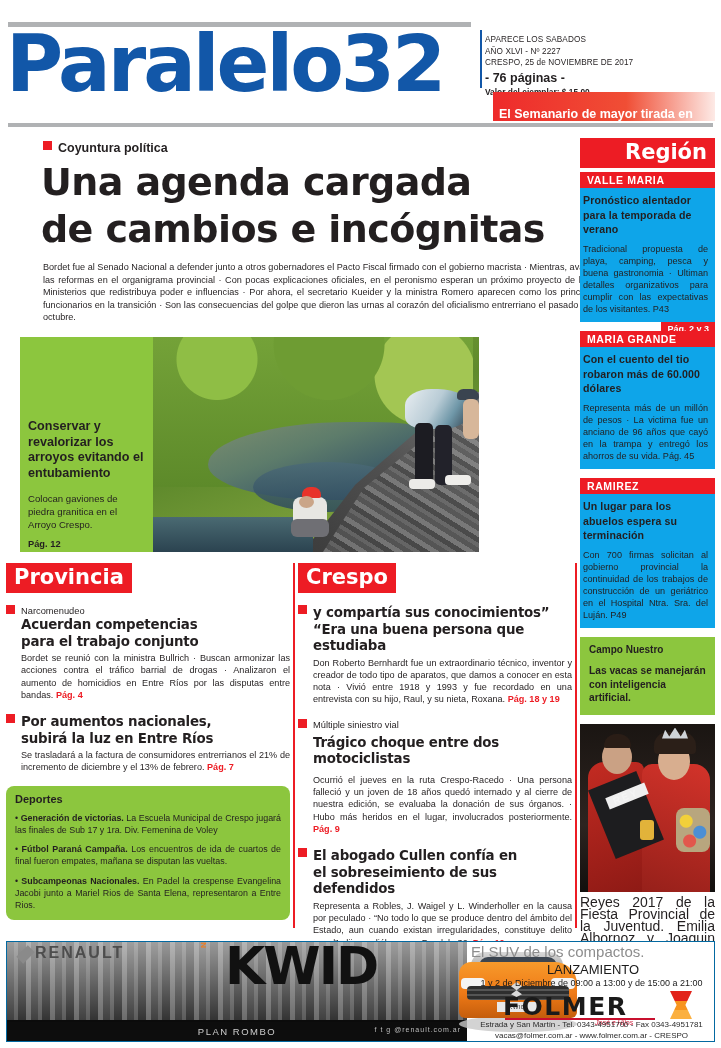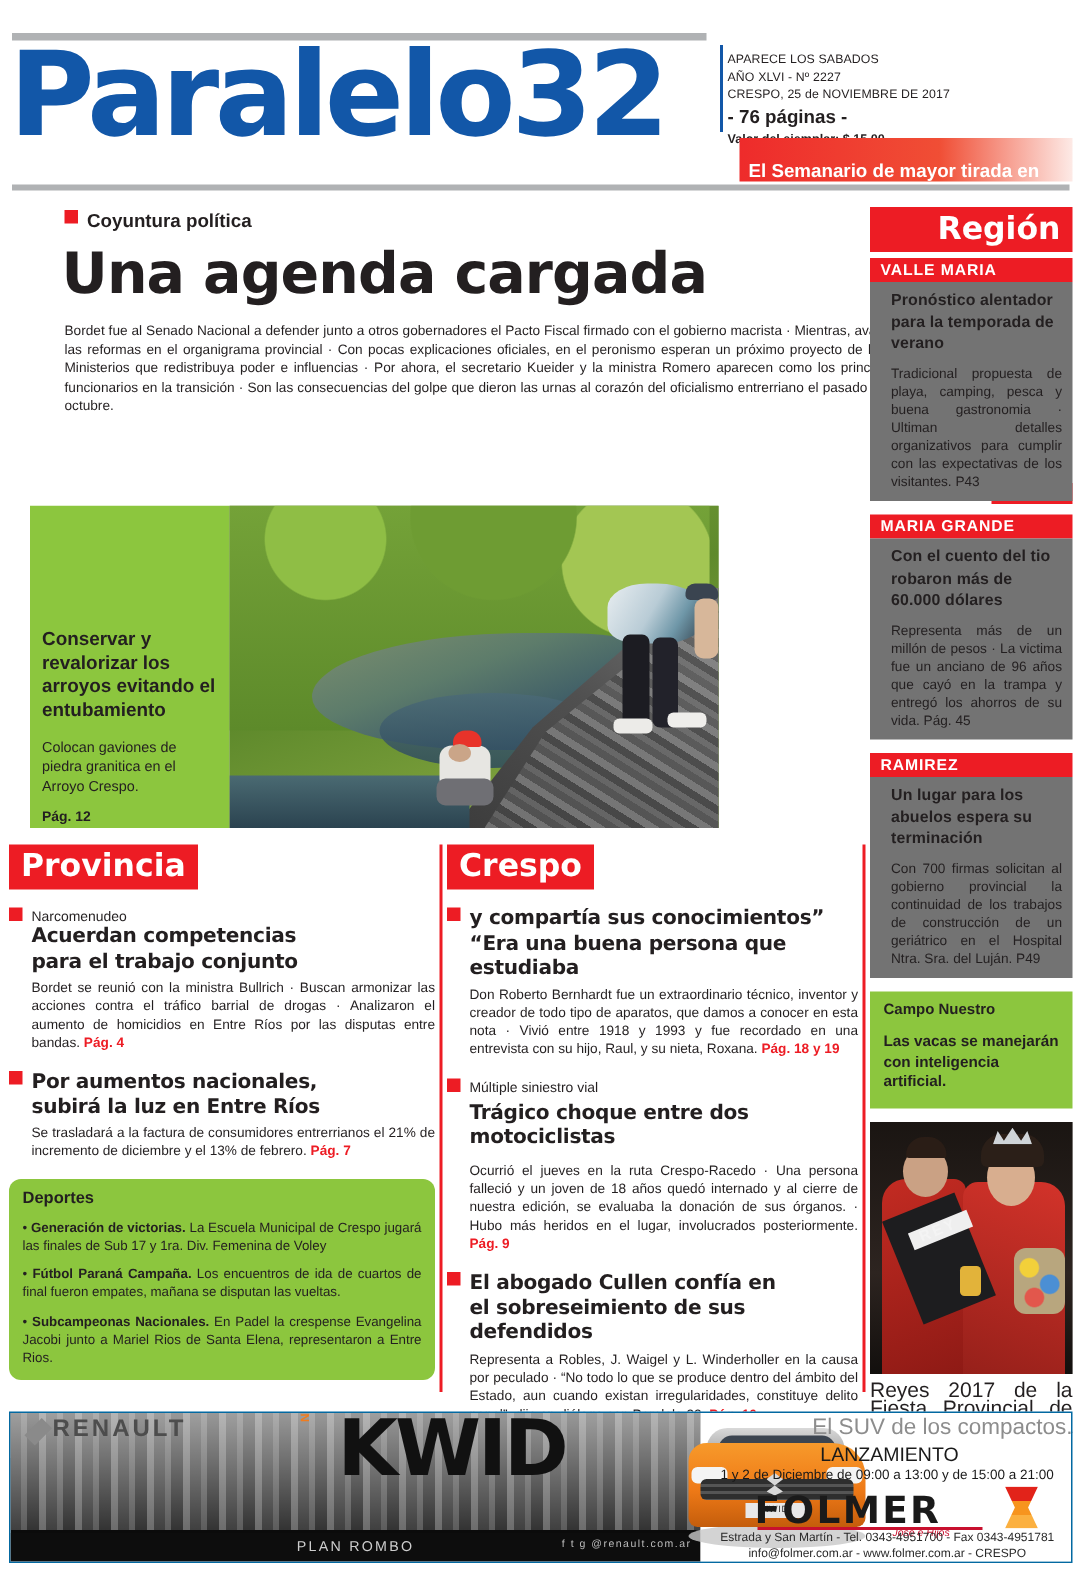--- a/index.html
+++ b/index.html
@@ -90,21 +90,21 @@
   .art .b { font-size:9.1px; line-height:12.3px; color:#231f20; text-align:justify; margin:2px 0 0 15px; }
   .art .bullet { position:absolute; width:9px; height:9px; background:#ed1c24; margin-left:0; }
   .art-rel { position:relative; }
 
   .greenbox { background:#8cc63e; border-radius:8px; padding:7px 9px 9px 9px; margin-top:12px; }
   .greenbox .t { font-size:11px; font-weight:bold; color:#231f20; margin-bottom:2px; }
   .greenbox .it { font-size:8.9px; line-height:12.2px; color:#231f20; margin-top:7px; text-align:justify; }
   .greenbox .it b { font-weight:bold; }
 
   
-  .reg-box { background:#737373; padding:5px 7px 7px 14px; }
+  .reg-box { background:#0ea5e9; padding:5px 7px 7px 3px; }
   .reg-box .t { font-size:10.6px; font-weight:bold; color:#231f20; line-height:14.5px; letter-spacing:.1px; }
   .reg-box .b { font-size:9.1px; line-height:12.1px; color:#231f20; text-align:justify; margin-top:6px; }
   .reg-block { margin-bottom:9px; }
   .reg-green { background:#8cc63e; padding:7px 9px 10px 9px; margin-bottom:9px; }
   .reg-green .t { font-size:10px; font-weight:bold; color:#231f20; }
   .reg-green .b { font-size:10.2px; font-weight:bold; color:#231f20; line-height:13.5px; margin-top:9px; }
   .reg-photo { width:135px; height:168px; background:#2b2420; overflow:hidden; position:relative; }
   .reg-photo-cap { font-size:14px; font-weight:normal; line-height:12px; color:#231f20; margin-top:4px; text-align:justify; }
 
   
@@ -120,21 +120,21 @@
   .renault-dia { position:absolute; left:0px; top:4px; width:13px; height:13px; background:#8a8a8a; transform:rotate(45deg) scale(.75,1.25); }
   .kwid-big { position:absolute; left:218px; top:-6px; font-family:"DejaVu Sans", sans-serif; font-size:52px; font-weight:bold; color:#111; letter-spacing:-2px; }
   .kwid-vert { position:absolute; left:192px; top:6px; font-size:8px; font-weight:bold; color:#f07c1e; line-height:9px;
     transform:rotate(-90deg); transform-origin:left top; width:70px; }
   .plan-rombo { position:absolute; left:0; top:80px; width:460px; height:19px; background:#0d0d0d; color:#cdcdcd;
     font-size:9.5px; text-align:center; line-height:19px; letter-spacing:1.5px; }
   .ad-social { position:absolute; right:6px; top:84px; font-size:7px; color:#bdbdbd; letter-spacing:1px; }
   .ad-tinyleft { position:absolute; left:6px; top:84px; font-size:5.5px; color:#9a9a9a; }
 
   .ad-right { position:absolute; left:460px; top:0; width:249px; height:99px; background:#fff; }
-  .suv { position:absolute; left:4px; top:1px; width:244px; text-align:right; font-size:15px; color:#8d8d8d; line-height:18px; }
+  .suv { position:absolute; left:4px; top:1px; width:244px; text-align:left; font-size:15px; color:#8d8d8d; line-height:18px; }
   .lanz { position:absolute; left:4px; top:20px; width:244px; text-align:center; font-size:13px; color:#1a1a1a; }
   .lanz-sub { position:absolute; left:0px; top:36px; width:249px; text-align:center; font-size:9px; color:#1a1a1a; }
   .folmer { position:absolute; left:36px; top:50px; font-family:"DejaVu Sans", sans-serif; font-size:25px; font-weight:bold;
     color:#1a1a1a; letter-spacing:1.5px; }
   .folmer-line { position:absolute; left:38px; top:76px; width:150px; height:2px; background:#c8102e; }
   .folmer-sub { position:absolute; left:128px; top:77px; font-size:7px; font-style:italic; color:#c8102e; }
   .folmer-flag { position:absolute; left:203px; top:49px; width:22px; height:28px;
     background:linear-gradient(180deg,#e2231a 0 10px,#f7941e 10px 19px,#fbb040 19px 28px);
     clip-path: polygon(0 0,100% 0,70% 50%,100% 100%,0 100%,30% 50%); }
   .ad-contact { position:absolute; left:0; top:78px; width:249px; text-align:center; font-size:8px; color:#2a2a2a; line-height:10.5px; }
@@ -177,20 +177,21 @@
 
     <div class="slogan">El Semanario de mayor tirada en Entre Rios</div>
     <div class="rule-bot"></div>
   </div>
 
   <div class="lead-wrap">
     <div class="lead-kicker">
       <span class="sq"></span><span class="kicker">Coyuntura política</span>
     </div>
     <h1 class="headline">Una agenda cargada</h1>
+    <h1 class="headline">de cambios e incógnitas</h1>
     <div class="lead-body">Bordet fue al Senado Nacional a defender junto a otros gobernadores el Pacto Fiscal firmado con el gobierno macrista · Mientras, avanzan las reformas en el organigrama provincial · Con pocas explicaciones oficiales, en el peronismo esperan un próximo proyecto de ley de Ministerios que redistribuya poder e influencias · Por ahora, el secretario Kueider y la ministra Romero aparecen como los principales funcionarios en la transición · Son las consecuencias del golpe que dieron las urnas al corazón del oficialismo entrerriano el pasado 22 de octubre.</div>
   </div>
   <div class="pag-badge">Pág. 2 y 3</div>
 
   <div class="hero">
     <div class="hero-cap">
       <div class="t">Conservar y revalorizar los arroyos evitando el entubamiento</div>
       <div class="s">Colocan gaviones de piedra granitica en el Arroyo Crespo.</div>
       <div class="p">Pág. 12</div>
     </div>
@@ -368,18 +369,18 @@
       </div>
       <div class="suv">El SUV de los compactos.</div>
       <div class="lanz">LANZAMIENTO</div>
       <div class="lanz-sub">1 y 2 de Diciembre de 09:00 a 13:00 y de 15:00 a 21:00</div>
       <div class="folmer">FOLMER</div>
       <div class="folmer-line"></div>
       <div class="folmer-sub">José e Hijos</div>
       <div class="folmer-flag"></div>
       <div class="ad-contact">
         <div>Estrada y San Martín - Tel. 0343-4951700 - Fax 0343-4951781</div>
-        <div>info@folmer.com.ar - www.folmer.com.ar - CRESPO</div>
+        <div>vacas@folmer.com.ar - www.folmer.com.ar - CRESPO</div>
       </div>
     </div>
   </div>
 
 </div>
 
 </body></html>

